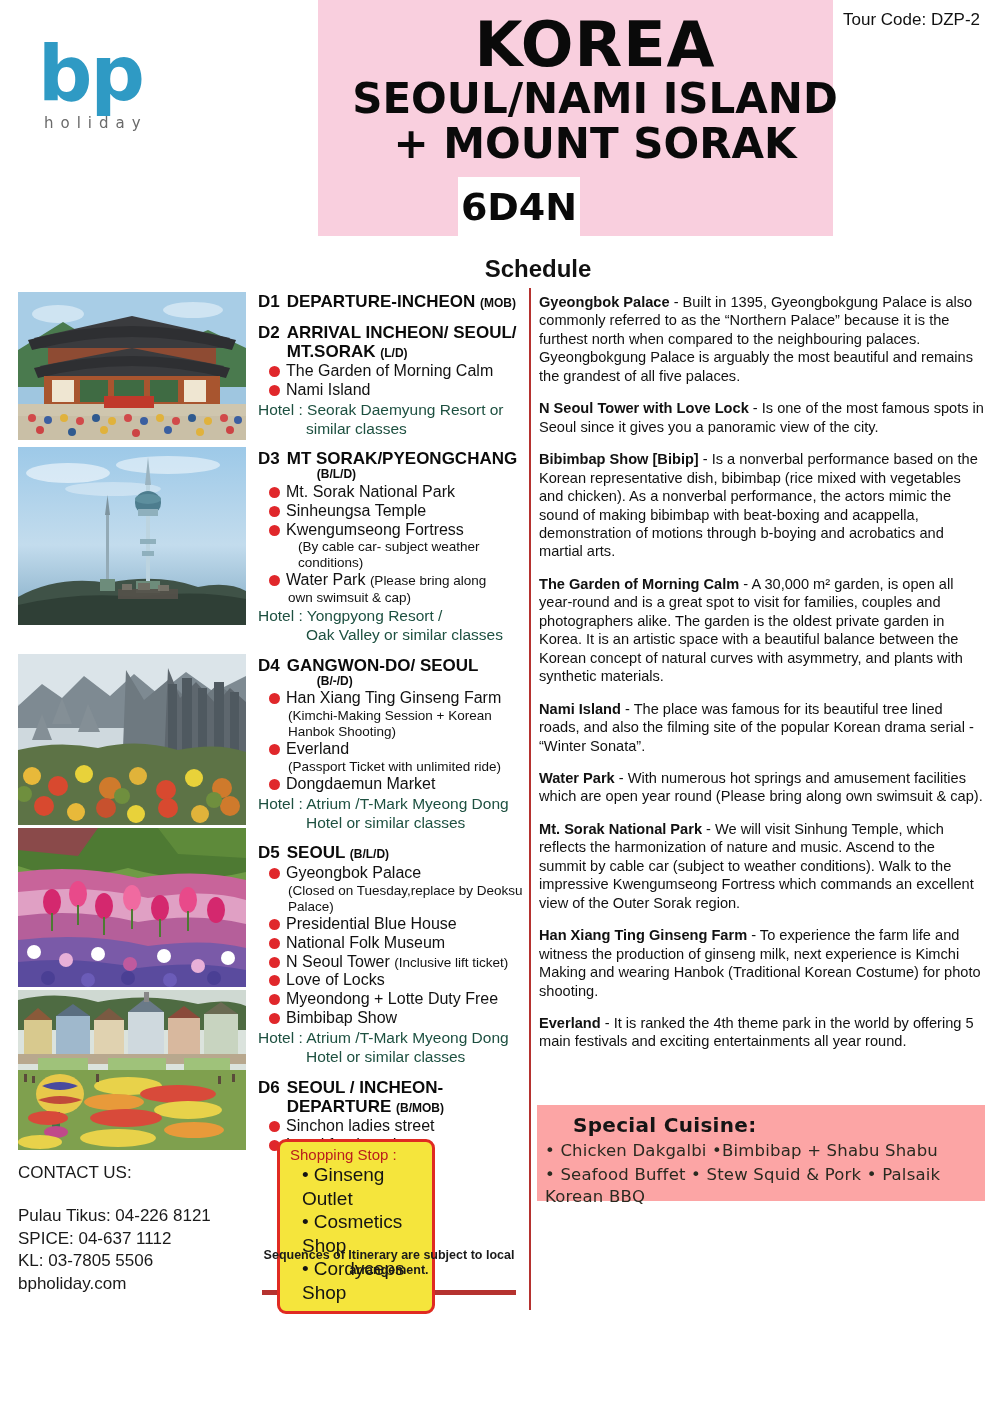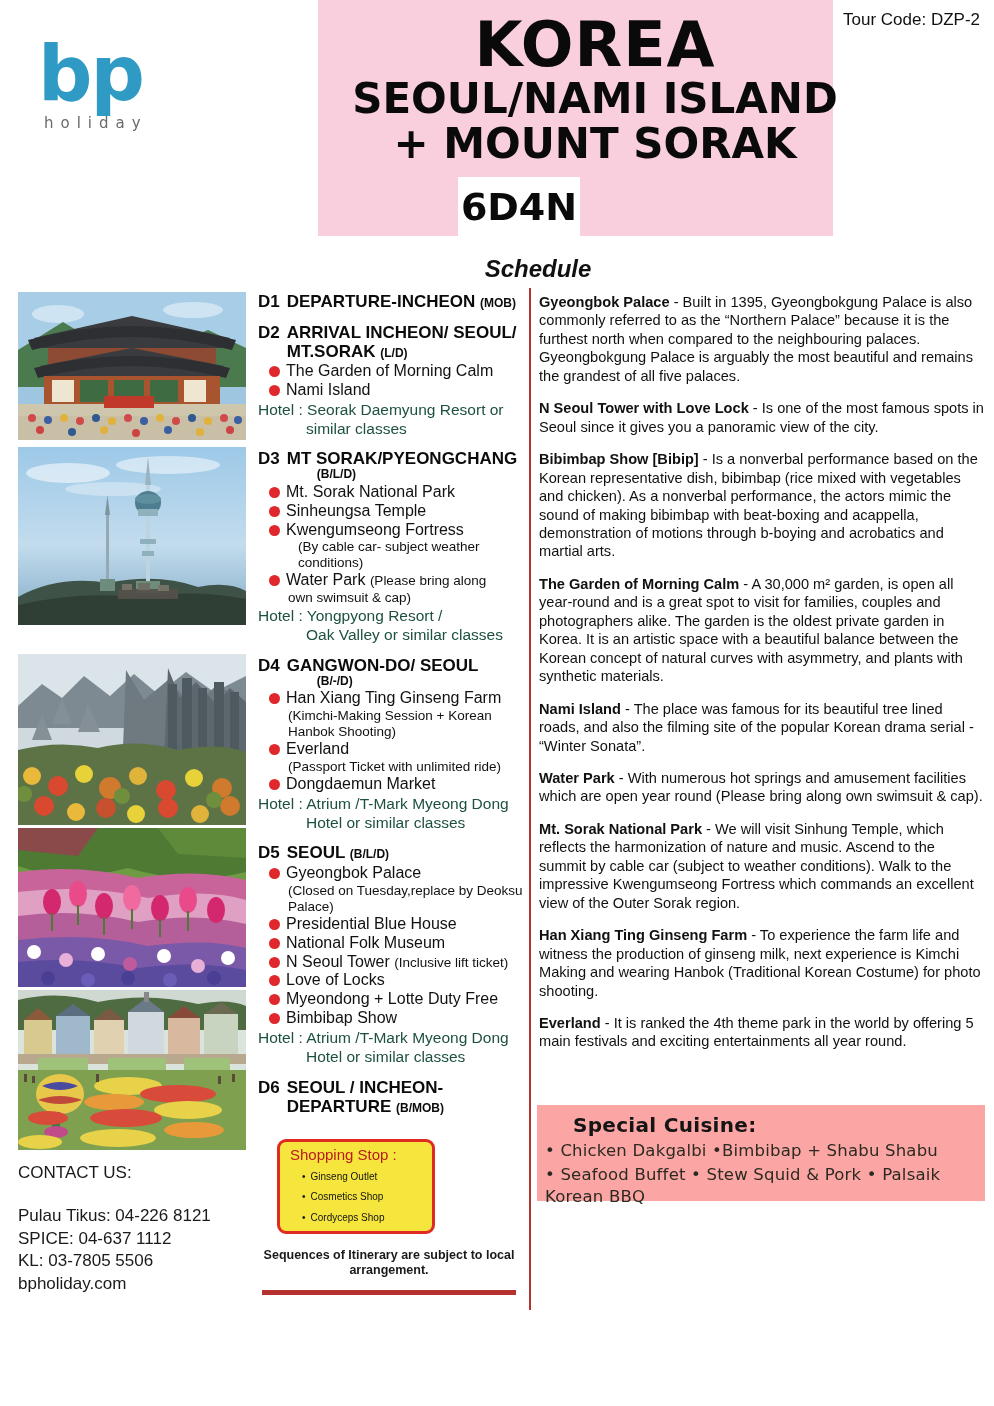--- a/index.html
+++ b/index.html
@@ -47,21 +47,21 @@
     position: absolute; left: 458px; top: 177px; width: 122px; height: 59px;
     background: #ffffff; display: flex; align-items: center; justify-content: center;
   }
   .t-days {
     font-family: "DejaVu Sans", sans-serif;
     font-size: 38px; font-weight: 700; color: #0a0a0a; letter-spacing: 0px;
   }
   .schedule-head {
     position: absolute; left: 318px; top: 255px; width: 440px;
     text-align: center;
-    font-size: 24px; font-weight: 700; color: #111; font-style: italic;
+    font-size: 24px; font-weight: 700; color: #111;
   }
 
   
   .photo { position: absolute; left: 18px; width: 228px; overflow: hidden; }
   .ph1 { top: 292px; height: 148px; }
   .ph2 { top: 447px; height: 178px; }
   .ph3 { top: 654px; height: 171px; }
   .ph4 { top: 828px; height: 159px; }
   .ph5 { top: 990px; height: 160px; }
   .photo svg { display:block; width:100%; height:100%; }
@@ -111,21 +111,21 @@
   .gap { height: 9px; }
 
   
   .shop-box {
     position: absolute; left: 277px; top: 1139px; width: 158px;
     background: #f5e53c; border: 3px solid #e02b22; border-radius: 9px;
     padding: 4px 8px 7px 10px;
   }
   .shop-title { font-size: 15px; font-weight: 400; color: #b91c1c; }
   .shop-item {
-    font-size: 10px; color: #141414; padding-left: 12px; line-height: 1.24; margin-top: 8px;
+    font-size: 19px; color: #141414; padding-left: 12px; line-height: 1.24;
   }
   .shop-item::before { content: "\2022"; margin-right: 5px; }
 
   .seq-note {
     position: absolute; left: 262px; top: 1248px; width: 254px;
     text-align: center; font-size: 12.5px; font-weight: 700; color: #1a1a1a;
     line-height: 1.22;
   }
 
   
@@ -548,20 +548,30 @@
       <div class="hotel hotel-ind">Hotel or similar classes</div>
     </div>
     <div class="gap"></div>
 
     <div class="day">
       <div class="day-head">
         <span class="day-num">D6</span>
         <span class="day-title"><span>SEOUL / INCHEON- DEPARTURE</span>
           <span class="meal">(B/MOB)</span></span>
       </div>
+      <div class="bullets">
+        <div class="bl">
+          <span class="dot"></span>
+          <span class="bl-text">Sinchon ladies street</span>
+        </div>
+        <div class="bl">
+          <span class="dot"></span>
+          <span class="bl-text">Local food product</span>
+        </div>
+      </div>
     </div>
   </div>
 
   <div class="shop-box">
     <div class="shop-title">Shopping Stop :</div>
     <div class="shop-item">Ginseng Outlet</div>
     <div class="shop-item">Cosmetics Shop</div>
     <div class="shop-item">Cordyceps Shop</div>
   </div>
 

